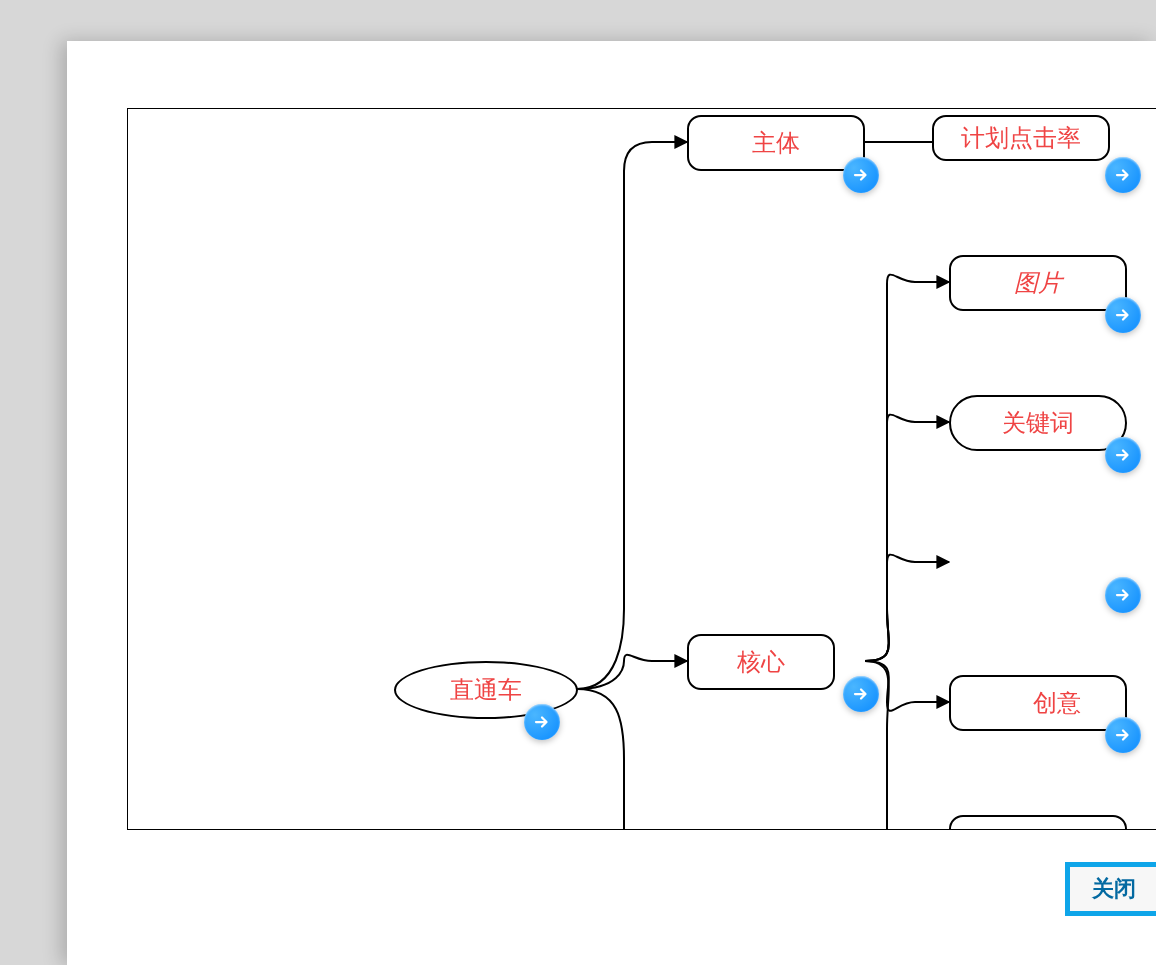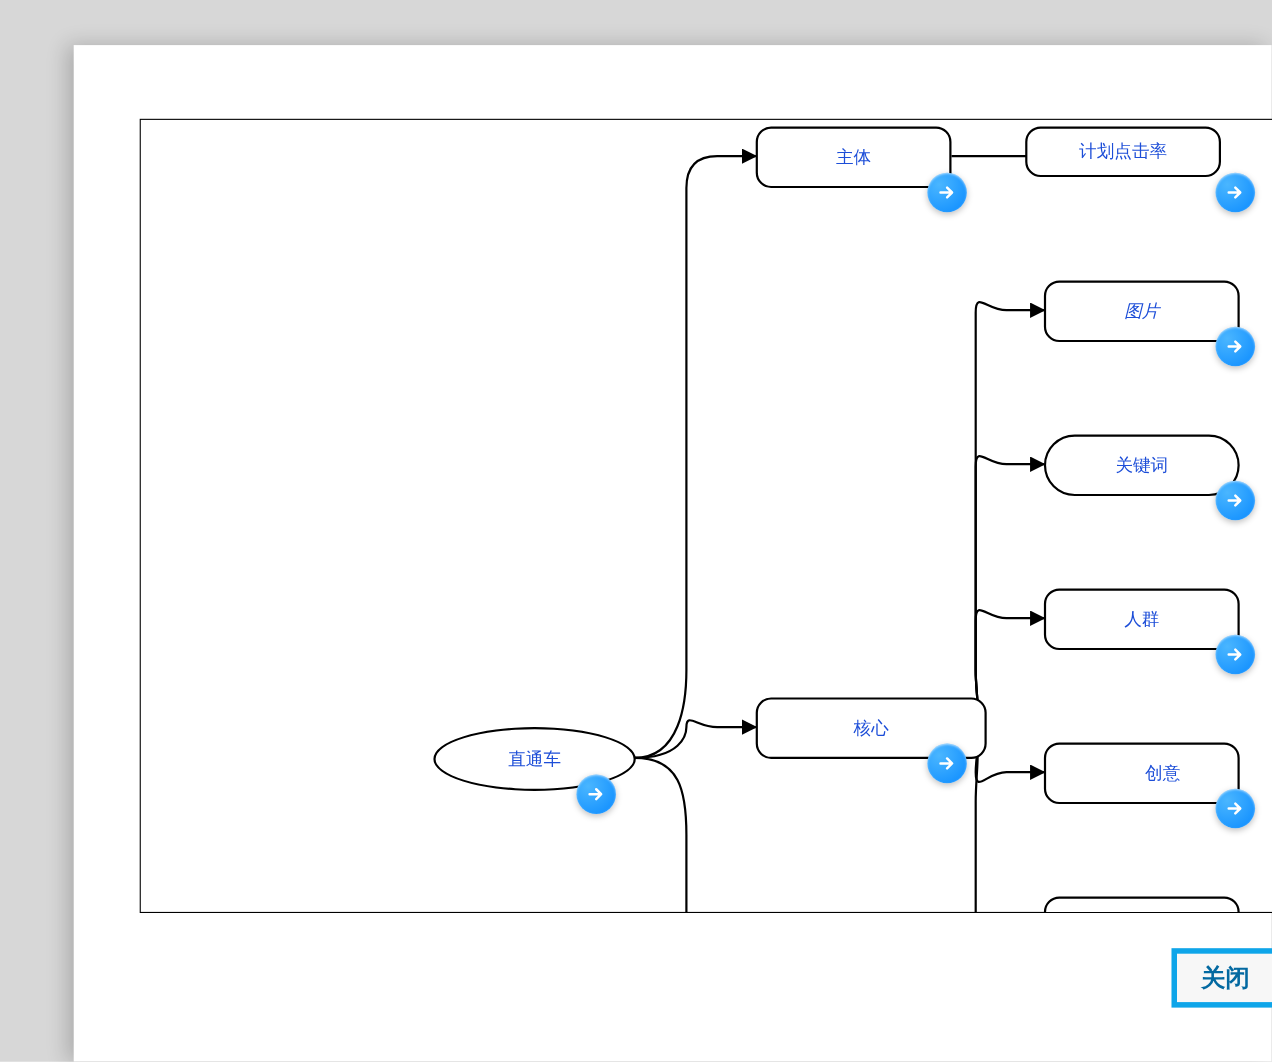--- a/index.html
+++ b/index.html
@@ -38,22 +38,22 @@
     height: 100%;
   }
   .node {
     position: absolute;
     border: 2px solid #000;
     background: #fff;
     border-radius: 14px;
     display: flex;
     align-items: center;
     justify-content: center;
-    font-size: 16px;
-    color: #1d4ed8;
+    font-size: 24px;
+    color: #ef4444;
     box-sizing: border-box;
   }
   .node.root {
     border-radius: 50% / 50%;
     justify-content: center;
   }
   .arrow-badge {
     position: absolute;
     width: 36px;
     height: 36px;
@@ -147,21 +147,21 @@
 
       <div class="node" style="left:804px; top:6px; width:178px; height:46px;">
         <span>计划点击率</span>
       </div>
       <div class="arrow-badge" style="left:977px; top:48px;">
         <svg viewBox="0 0 24 24">
             <path d="M4 12 h12 M12 6 l6 6 -6 6" fill="none" stroke="#fff" stroke-width="3" stroke-linecap="round" stroke-linejoin="round"></path>
           </svg>
       </div>
 
-      <div class="node" style="left:559px; top:525px; width:210px; height:56px;">
+      <div class="node" style="left:559px; top:525px; width:148px; height:56px;">
         <span>核心</span>
       </div>
       <div class="arrow-badge" style="left:715px; top:567px;">
         <svg viewBox="0 0 24 24">
             <path d="M4 12 h12 M12 6 l6 6 -6 6" fill="none" stroke="#fff" stroke-width="3" stroke-linecap="round" stroke-linejoin="round"></path>
           </svg>
       </div>
 
       <div class="node" style="left:821px; top:146px; width:178px; height:56px;font-style:italic;">
         <span>图片</span>
@@ -174,23 +174,20 @@
 
       <div class="node" style="left:821px; top:286px; width:178px; height:56px;border-radius:28px;">
         <span>关键词</span>
       </div>
       <div class="arrow-badge" style="left:977px; top:328px;">
         <svg viewBox="0 0 24 24">
             <path d="M4 12 h12 M12 6 l6 6 -6 6" fill="none" stroke="#fff" stroke-width="3" stroke-linecap="round" stroke-linejoin="round"></path>
           </svg>
       </div>
 
-      <div class="node" style="left:821px; top:426px; width:178px; height:56px;">
-        <span>人群</span>
-      </div>
       <div class="arrow-badge" style="left:977px; top:468px;">
         <svg viewBox="0 0 24 24">
             <path d="M4 12 h12 M12 6 l6 6 -6 6" fill="none" stroke="#fff" stroke-width="3" stroke-linecap="round" stroke-linejoin="round"></path>
           </svg>
       </div>
 
       <div class="node" style="left:821px; top:566px; width:178px; height:56px;padding-left:38px;">
         <span>创意</span>
       </div>
       <div class="arrow-badge" style="left:977px; top:608px;">

